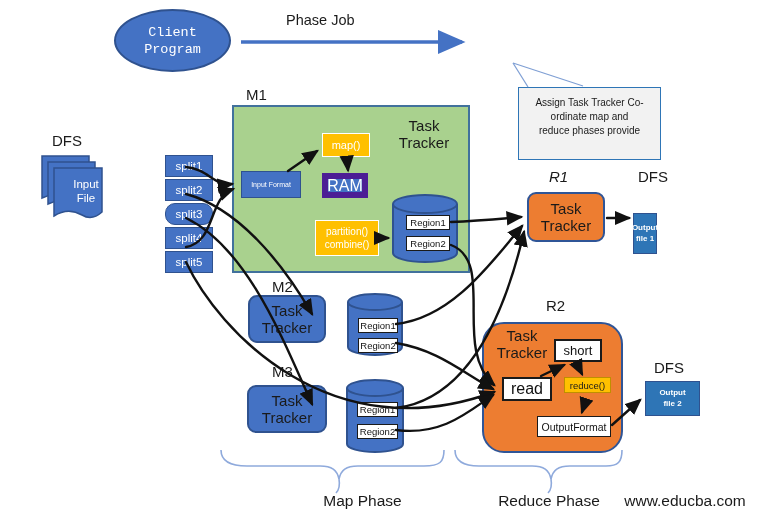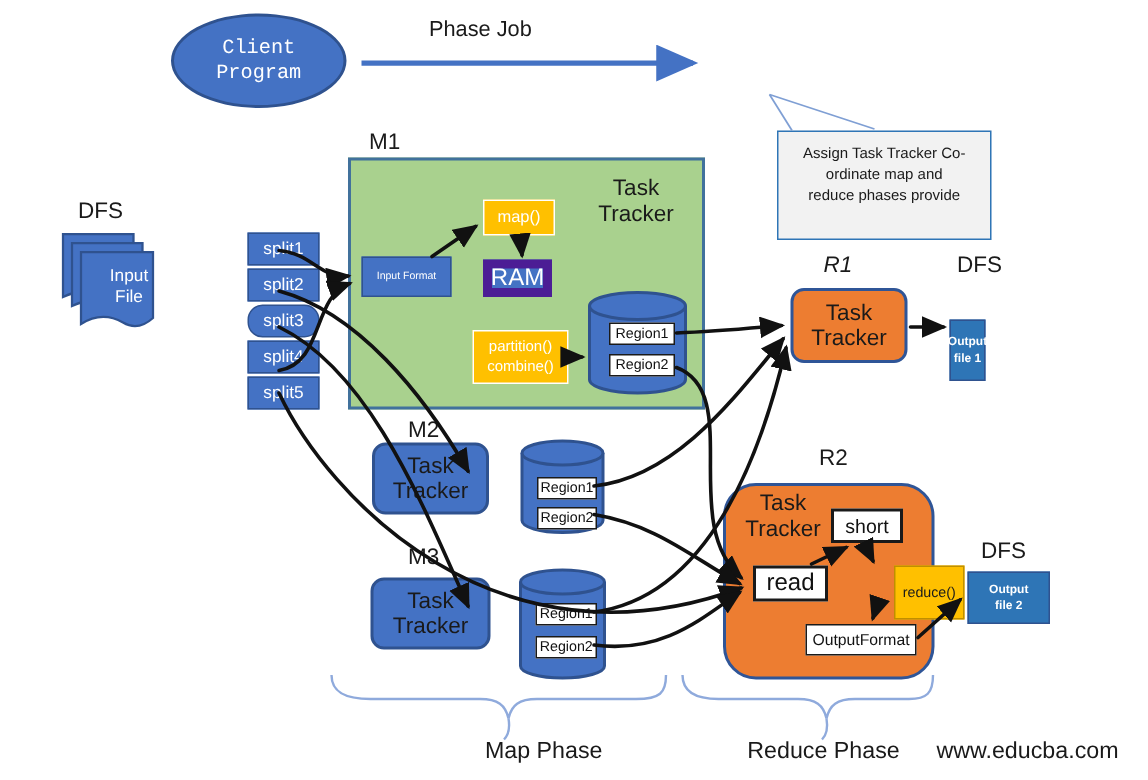--- a/index.html
+++ b/index.html
@@ -125,21 +125,21 @@
   <div class="abs z3 regionbox" style="left:406px;top:236px;width:44px;height:15px;">Region2</div>
 
   <div class="abs z3 regionbox" style="left:358px;top:318px;width:40px;height:15px;">Region1</div>
   <div class="abs z3 regionbox" style="left:358px;top:338px;width:40px;height:15px;">Region2</div>
 
   <div class="abs z3 regionbox" style="left:357px;top:402px;width:41px;height:15px;">Region1</div>
   <div class="abs z3 regionbox" style="left:357px;top:424px;width:41px;height:15px;">Region2</div>
 
   <div class="abs z3 whitebox ctr" style="left:502px;top:377px;width:50px;height:24px;font-size:16px;">read</div>
   <div class="abs z3 whitebox ctr" style="left:554px;top:339px;width:48px;height:23px;font-size:13px;">short</div>
-  <div class="abs z3 ctr" style="left:564px;top:377px;width:47px;height:36px;background:#FFC000;border:1px solid #BF8F00;color:#1a1a1a;font-size:9.5px;margin-left:32px;">reduce()</div>
+  <div class="abs z3 ctr" style="left:564px;top:377px;width:47px;height:16px;background:#FFC000;border:1px solid #BF8F00;color:#1a1a1a;font-size:9.5px;">reduce()</div>
   <div class="abs z3 ctr" style="left:537px;top:416px;width:74px;height:21px;background:#fff;border:1.5px solid #1a1a1a;color:#111;font-size:10.5px;">OutputFormat</div>
 
   <svg class="layer z4" width="765" height="520">
     <defs>
       <marker id="ahB" markerWidth="8" markerHeight="8" refX="6" refY="3" orient="auto">
         <path d="M0,0 L7,3 L0,6 Z" fill="#111"></path>
       </marker>
       <marker id="ahBlue" markerWidth="9" markerHeight="9" refX="7" refY="3.5" orient="auto">
         <path d="M0,0 L8,3.5 L0,7 Z" fill="#4472C4"></path>
       </marker>

